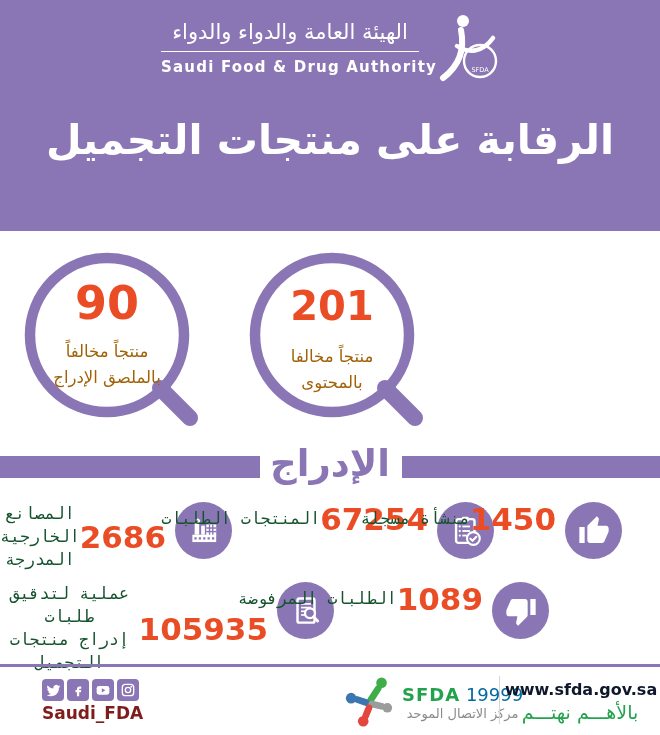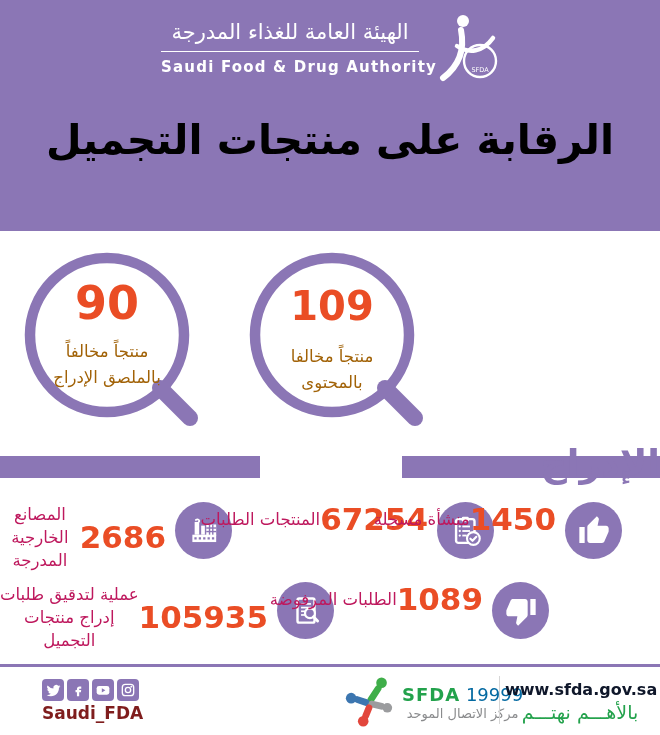--- a/index.html
+++ b/index.html
@@ -10,48 +10,48 @@
   .ar { direction:rtl; unicode-bidi:isolate; }
 
   
   .header { position:absolute; left:0; top:0; width:660px; height:231px; background:#8B76B5; }
   .logo-row { position:absolute; left:0; top:12px; width:660px; display:flex; justify-content:center; align-items:center; gap:14px; }
   .logo-text { display:flex; flex-direction:column; align-items:stretch; color:#fff; width:258px; }
   .logo-ar { font-size:21px; text-align:center; padding-bottom:7px; border-bottom:1.6px solid #fff; }
   .logo-en { font-size:15px; font-weight:bold; letter-spacing:1.2px; text-align:center; padding-top:6px; white-space:nowrap; }
   .logo-mark { width:66px; height:72px; }
   .main-title { position:absolute; left:0; top:116px; width:660px; text-align:center;
-    color:#000000; font-size:41px; font-weight:bold; }
+    color:#ffffff; font-size:41px; font-weight:bold; }
 
   
   .scope { position:absolute; top:247px; width:200px; height:192px; }
   .scope-1 { left:7px; }  .scope-2 { left:232px; }  .scope-3 { left:442px; }
   .scope svg.glass { position:absolute; left:0; top:0; }
   .scope .num { position:absolute; left:0; top:38px; width:200px; text-align:center;
     color:#EA4D25; font-weight:bold; font-size:40px; line-height:1.05; }
   .scope-1 .num { font-size:46px; top:32px; }
   .scope .lbl { position:absolute; left:0; top:97px; width:200px; text-align:center;
     color:#a16207; font-size:16.5px; line-height:1.55; }
   .scope-1 .lbl { top:92px; }
 
   
   .listing-head { position:absolute; left:0; top:440px; width:660px; height:56px; }
   .bar { position:absolute; top:16px; height:22px; background:#8B76B5; }
   .bar-left { left:0; width:260px; }
   .bar-right { right:0; width:258px; }
-  .listing-title { position:absolute; left:0; top:2px; width:660px; 
+  .listing-title { position:absolute; left:0; top:2px; width:660px; text-align:center;
     color:#8B76B5; font-size:37px; font-weight:bold; }
 
   
   .stat { position:absolute; display:flex; flex-direction:row; direction:rtl; align-items:flex-start; gap:9px; }
   .stat-icon { width:57px; height:57px; border-radius:50%; background:#8B76B5; flex:0 0 auto;
     display:flex; align-items:center; justify-content:center; }
   .stat-text { display:flex; flex-direction:row; align-items:center; padding-top:1px; }
   .stat-num { color:#EA4D25; font-weight:bold; font-size:31px; line-height:1.05; }
-  .stat-lbl { color:#be185d; font-size:16.5px; line-height:1.4; text-align:center; }
+  .stat-lbl { color:#14532d; font-size:16.5px; line-height:1.4; text-align:center;font-family:Liberation Mono, monospace; }
   .stat-2686   { right:428px; top:502px; }
   .stat-67254  { right:166px; top:502px; }
   .stat-1450   { right:38px;  top:502px; }
   .stat-105935 { right:326px; top:582px; }
   .stat-1089   { right:111px; top:582px; }
 
   
   .footer-divider { position:absolute; left:0; top:664px; width:660px; height:3px; background:#8B76B5; }
   .social { position:absolute; left:42px; top:679px; }
   .tiles { display:flex; gap:3px; }
@@ -70,21 +70,21 @@
   .site-slogan { color:#23A24C; font-size:19px; margin-top:2px; }
 </style>
 </head>
 <body>
 
 <div class="page">
 
   <div class="header">
     <div class="logo-row">
       <div class="logo-text">
-        <div class="logo-ar ar">الهيئة العامة للغذاء المدرجة</div>
+        <div class="logo-ar ar">الهيئة العامة والدواء والدواء</div>
         <div class="logo-en">Saudi Food &amp; Drug Authority</div>
       </div>
       <svg class="logo-mark" viewBox="0 0 66 72">
         <path d="M10 66 C26 54 32 38 28 18" stroke="#fff" stroke-width="6" fill="none" stroke-linecap="round"></path>
         <path d="M24 34 C36 42 50 40 60 26" stroke="#fff" stroke-width="4.5" fill="none" stroke-linecap="round"></path>
         <circle cx="30" cy="9" r="6" fill="#fff"></circle>
         <circle cx="47" cy="49" r="16" fill="none" stroke="#fff" stroke-width="2.4"></circle>
         <text x="47" y="60" font-size="6.5" text-anchor="middle" fill="#fff">SFDA</text>
       </svg>
     </div>
@@ -101,21 +101,21 @@
       <span>منتجاً مخالفاً</span><br>
       <span>بالملصق الإدراج</span>
     </div>
   </div>
 
   <div class="scope scope-2">
     <svg class="glass" width="200" height="192" viewBox="0 0 200 192">
       <circle cx="100" cy="88" r="77" fill="none" stroke="#8B76B5" stroke-width="10.5"></circle>
       <line x1="153" y1="141" x2="183" y2="171" stroke="#8B76B5" stroke-width="16" stroke-linecap="round"></line>
     </svg>
-    <div class="num">109</div>
+    <div class="num">201</div>
     <div class="lbl ar">
       <span>منتجاً مخالفا</span><br>
       <span>بالمحتوى</span>
     </div>
   </div>
 
 
   <div class="listing-head">
     <div class="bar bar-left"></div>
     <div class="bar bar-right"></div>

